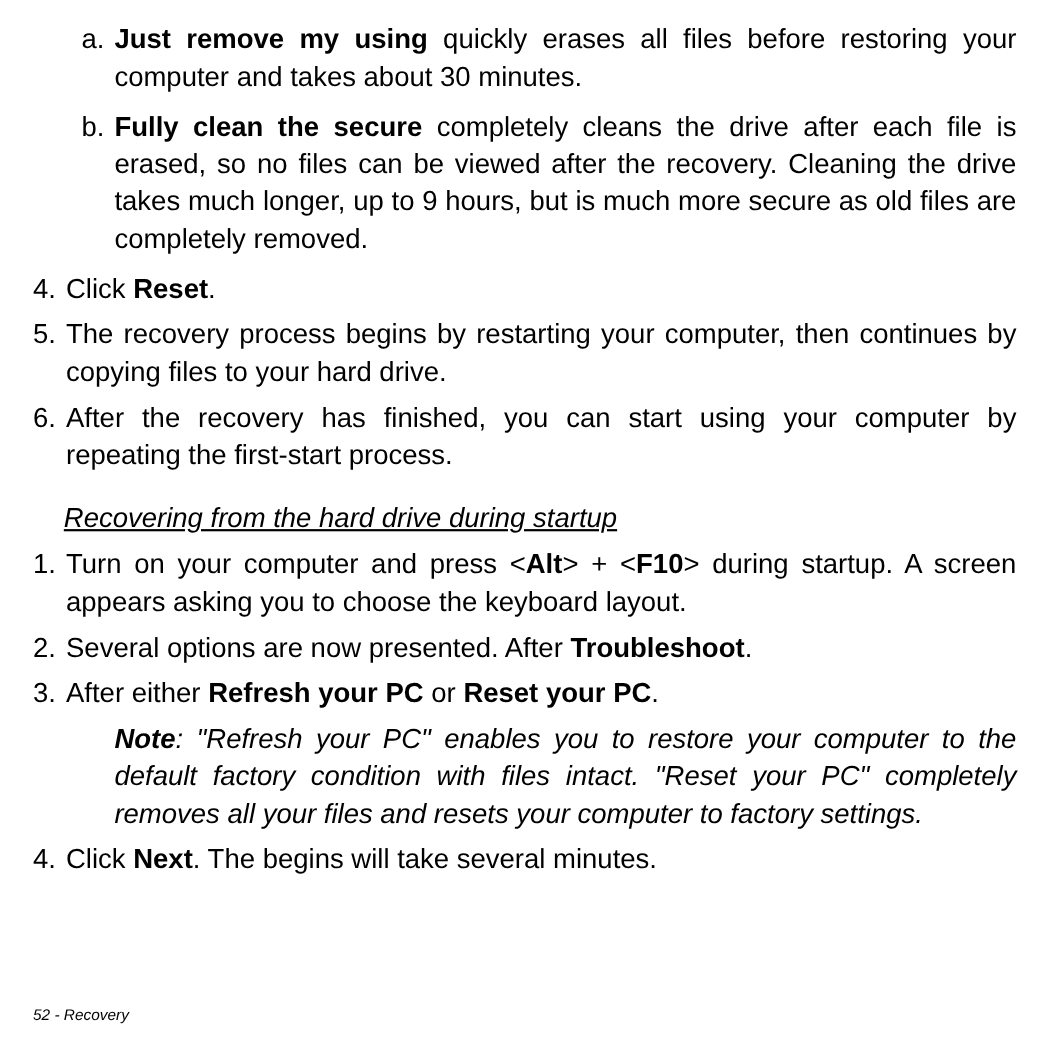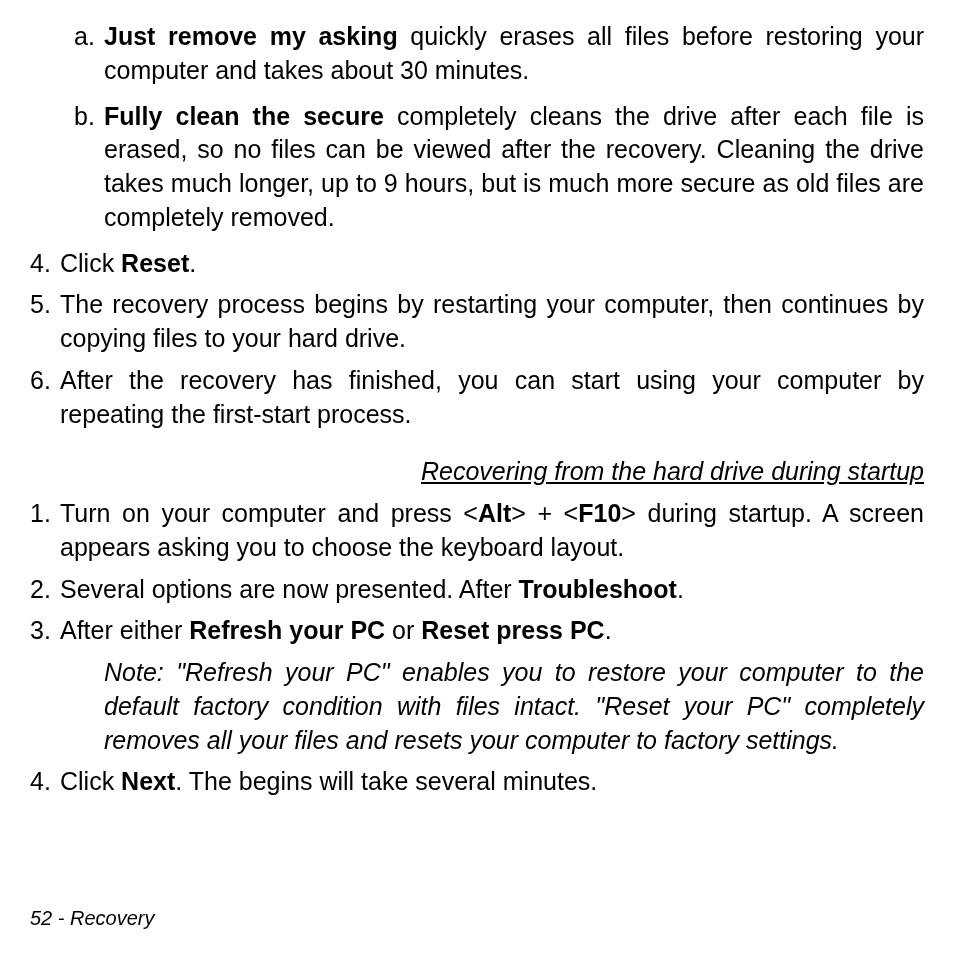--- a/index.html
+++ b/index.html
@@ -49,46 +49,45 @@
     position: absolute;
     left: -30px;
     top: 0;
   }
   .bold { font-weight: bold; }
   .heading {
     font-style: italic;
     text-decoration: underline;
     margin: 24px 0 8px 28px;
     font-size: 25px;
-    text-align: right;
   }
   .note {
     font-style: italic;
     padding-left: 74px;
     text-align: justify;
     margin: 4px 0 8px 0;
   }
-  .note .label { font-weight: normal; }
+  .note .label { font-weight: bold; }
   .footer {
     position: absolute;
     left: 30px;
     bottom: 22px;
     font-style: italic;
-    font-size: 20px;
+    font-size: 14px;
   }
 </style>
 </head>
 <body>
 
 <div class="page">
 
   <ol class="ol-alpha">
     <li>
       <span class="marker">a.</span>
-      <span class="bold">Just remove my asking</span><span> quickly erases all files before restoring your computer and takes about 30 minutes.</span>
+      <span class="bold">Just remove my using</span><span> quickly erases all files before restoring your computer and takes about 30 minutes.</span>
     </li>
     <li>
       <span class="marker">b.</span>
       <span class="bold">Fully clean the secure</span><span> completely cleans the drive after each file is erased, so no files can be viewed after the recovery. Cleaning the drive takes much longer, up to 9 hours, but is much more secure as old files are completely removed.</span>
     </li>
   </ol>
 
   <ol class="ol-num">
     <li>
       <span class="marker">4.</span>
@@ -110,21 +109,21 @@
     <li>
       <span class="marker">1.</span>
       <span>Turn on your computer and press &lt;</span><span class="bold">Alt</span><span>&gt; + &lt;</span><span class="bold">F10</span><span>&gt; during startup. A screen appears asking you to choose the keyboard layout.</span>
     </li>
     <li>
       <span class="marker">2.</span>
       <span>Several options are now presented. After </span><span class="bold">Troubleshoot</span><span>.</span>
     </li>
     <li>
       <span class="marker">3.</span>
-      <span>After either </span><span class="bold">Refresh your PC</span><span> or </span><span class="bold">Reset press PC</span><span>.</span>
+      <span>After either </span><span class="bold">Refresh your PC</span><span> or </span><span class="bold">Reset your PC</span><span>.</span>
     </li>
   </ol>
 
   <div class="note">
     <span class="label">Note</span><span>: "Refresh your PC" enables you to restore your computer to the default factory condition with files intact. "Reset your PC" completely removes all your files and resets your computer to factory settings.</span>
   </div>
 
   <ol class="ol-num">
     <li>
       <span class="marker">4.</span>

